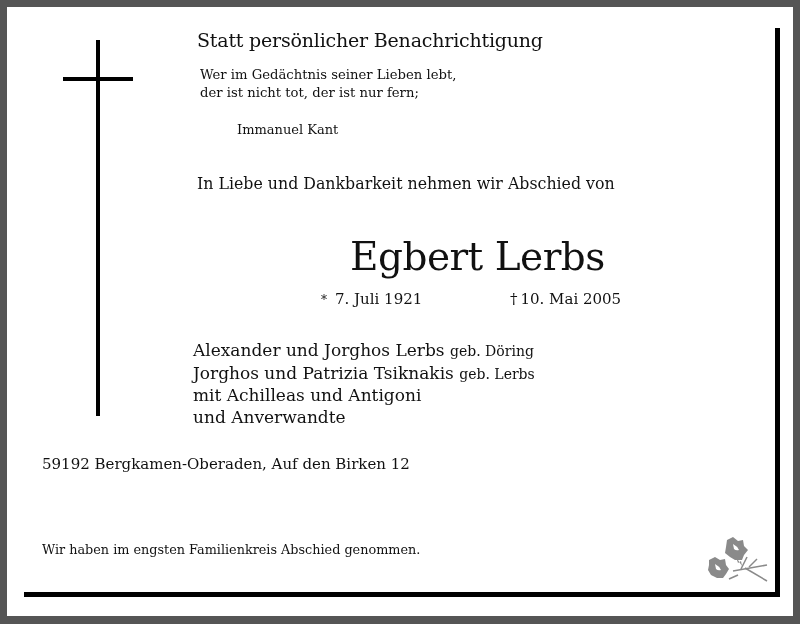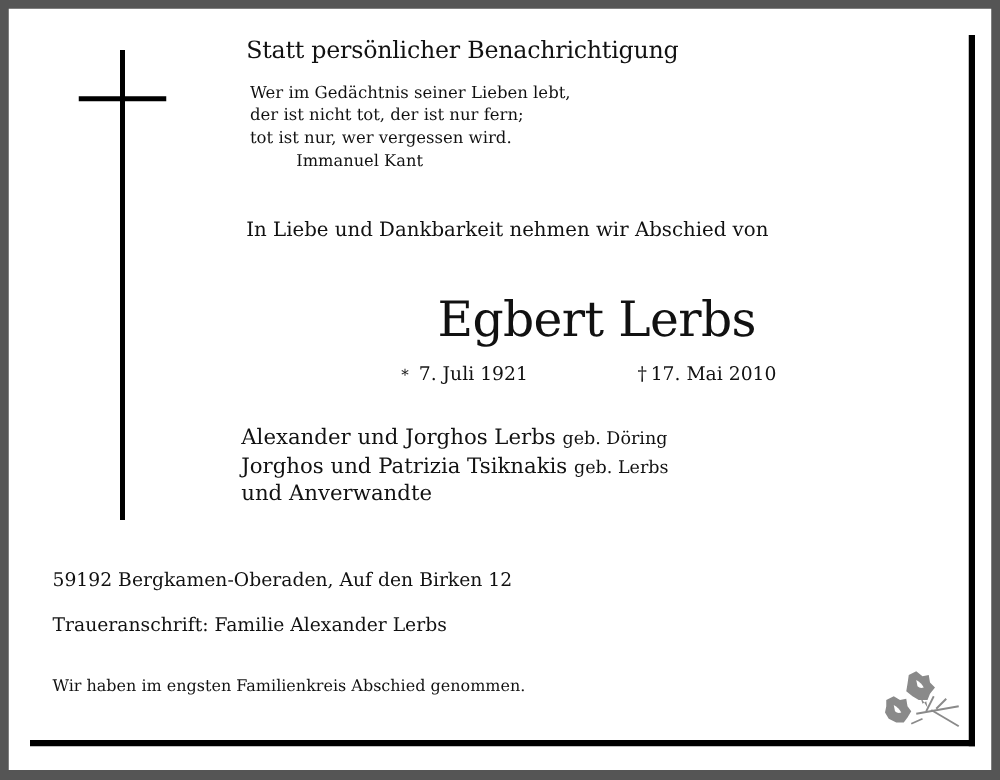--- a/index.html
+++ b/index.html
@@ -37,47 +37,46 @@
 </div>
 
 <div class="bar" style="left:775px; top:28px; width:5px; height:569px;"></div>
 <div class="bar" style="left:24px; top:592px; width:756px; height:5px;"></div>
 
 <div class="abs heading">Statt persönlicher Benachrichtigung</div>
 
 <div class="abs quote">
   <div>Wer im Gedächtnis seiner Lieben lebt,</div>
   <div>der ist nicht tot, der ist nur fern;</div>
-  <div>tot ist nur, wer vergessen wird.</div>
 </div>
 <div class="abs author">Immanuel Kant</div>
 
 <div class="abs intro">
   <div>In Liebe und Dankbarkeit nehmen wir Abschied von</div>
 </div>
 
 <div class="abs name">Egbert Lerbs</div>
 
 <div class="abs birth">
   <span style="font-size:12px; margin-right:8px;">*</span><span>7. Juli 1921</span>
 </div>
 <div class="abs death">
-  <span style="margin-right:3px;">†</span><span>17. Mai 2010</span>
+  <span style="margin-right:3px;">†</span><span>10. Mai 2005</span>
 </div>
 
 <div class="abs family">
   <div><span>Alexander und Jorghos Lerbs</span> <span class="small">geb. Döring</span></div>
   <div><span>Jorghos und Patrizia Tsiknakis</span> <span class="small">geb. Lerbs</span></div>
+  <div><span>mit Achilleas und Antigoni</span></div>
   <div><span>und Anverwandte</span></div>
 </div>
 
 <div class="abs addr">59192 Bergkamen-Oberaden, Auf den Birken 12</div>
 
 <div class="abs trauer">
-  <div>Traueranschrift: Familie Alexander Lerbs</div>
 </div>
 
 <div class="abs closing">Wir haben im engsten Familienkreis Abschied genommen.</div>
 
 <svg class="roses" viewBox="0 0 70 55">
   <g fill="#8a8a8a">
     <path d="M22 5 l6 -3 l5 4 l5 -1 l1 6 l4 4 l-4 5 l-2 5 l-7 0 l-5 -3 l-5 -4 l1 -6 z"></path>
     <path d="M4 25 l6 -3 l5 3 l5 -1 l1 6 l3 4 l-3 5 l-3 4 l-6 0 l-6 -3 l-3 -5 l1 -5 z"></path>
     <path d="M31 22 l2 6 l3 -2 l1 5 z"></path>
   </g>

